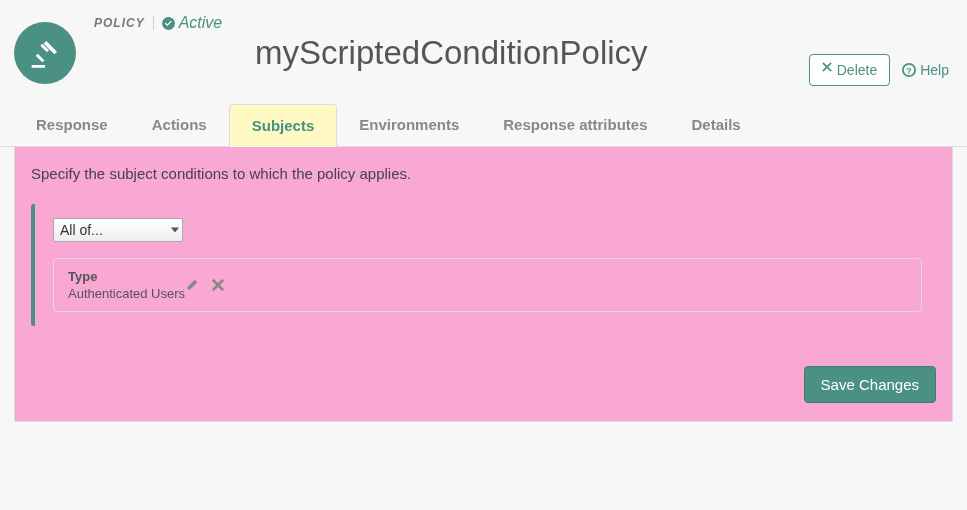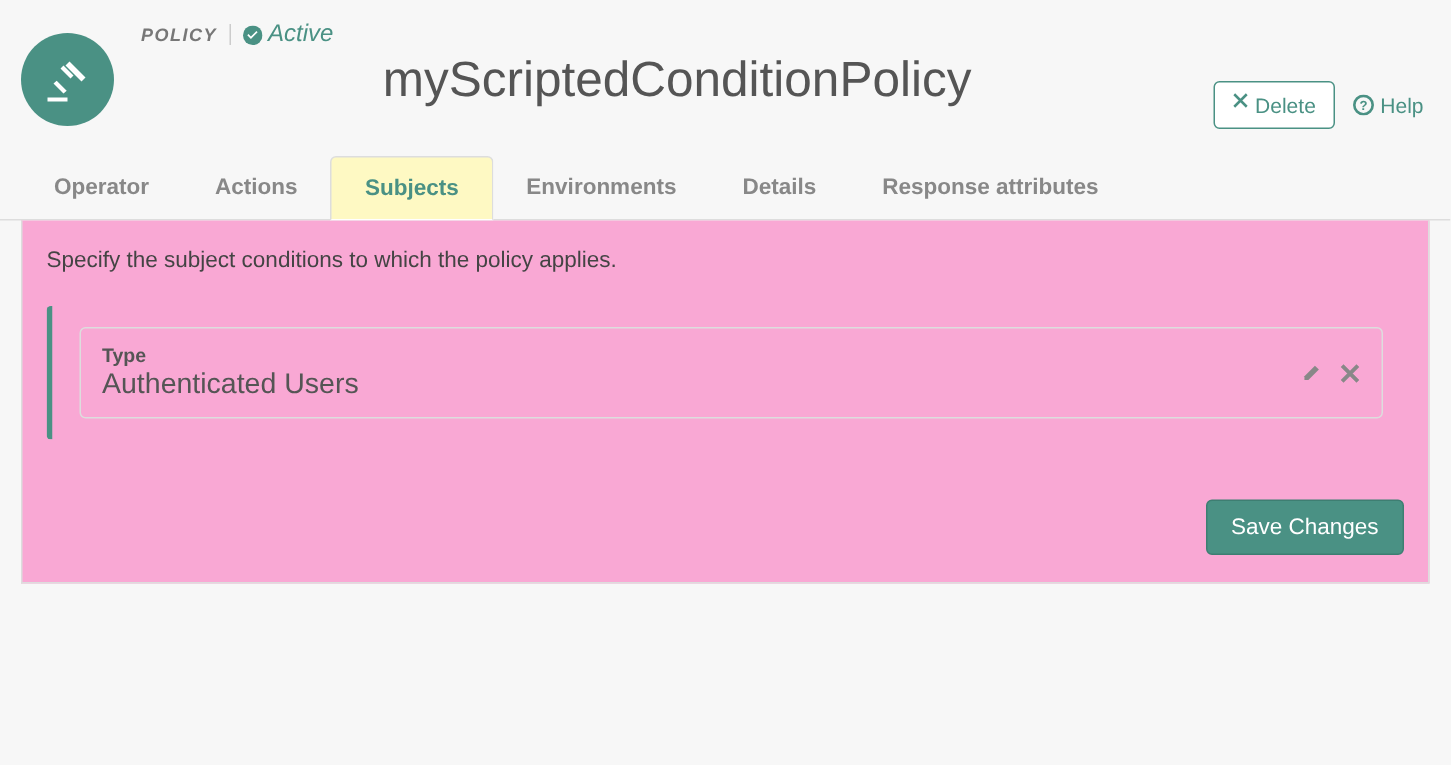--- a/index.html
+++ b/index.html
@@ -162,25 +162,25 @@
   border-left: 4px solid transparent;
   border-right: 4px solid transparent;
   border-top: 5px solid #555;
 }
 .type-card {
   border: 1px solid #ddd;
   border-radius: 4px;
   padding: 10px 14px;
   display: flex;
   align-items: center;
-  justify-content: space-between;
+  justify-content: flex-start;
 }
 .type-card-left { font-size: 13px; }
 .type-title { font-weight: 700; color: #555; margin-bottom: 2px; font-size: 13px;}
-.type-value { color: #555; font-size: 19px;}
+.type-value { color: #555; font-size: 13px;}
 .type-actions { display: flex; gap: 12px; }
 .type-actions svg { width: 14px; height: 14px; fill: #888; cursor: pointer; }
 .add-row {
   display: flex;
   gap: 12px;
   margin-top: 20px;
 }
 .footer {
   display: flex;
   justify-content: flex-end;
@@ -231,32 +231,36 @@
       <svg viewBox="0 0 16 16">
           <circle cx="8" cy="8" r="7" fill="none" stroke="#4a9184" stroke-width="2"></circle>
           <text x="8" y="12" text-anchor="middle" font-size="10" fill="#4a9184" font-weight="bold">?</text>
         </svg>
       <span>Help</span>
     </span>
   </div>
 </div>
 
 <div class="tabs">
-  <div class="tab">Operator</div>
+  <div class="tab">Response</div>
   <div class="tab">Actions</div>
   <div class="tab active">Subjects</div>
   <div class="tab">Environments</div>
+  <div class="tab">Response attributes</div>
   <div class="tab">Details</div>
-  <div class="tab">Response attributes</div>
 </div>
 
 <div class="panel">
   <div class="panel-desc">Specify the subject conditions to which the policy applies.</div>
 
   <div class="condition-block">
+    <div class="select-wrap">
+      <span>All of...</span>
+      <span class="select-caret"></span>
+    </div>
 
     <div class="type-card">
       <div class="type-card-left">
         <div class="type-title">Type</div>
         <div class="type-value">Authenticated Users</div>
       </div>
       <div class="type-actions">
         <svg viewBox="0 0 16 16">
             <path d="M11 2l3 3-8 8H3v-3l8-8z"></path>
           </svg>

